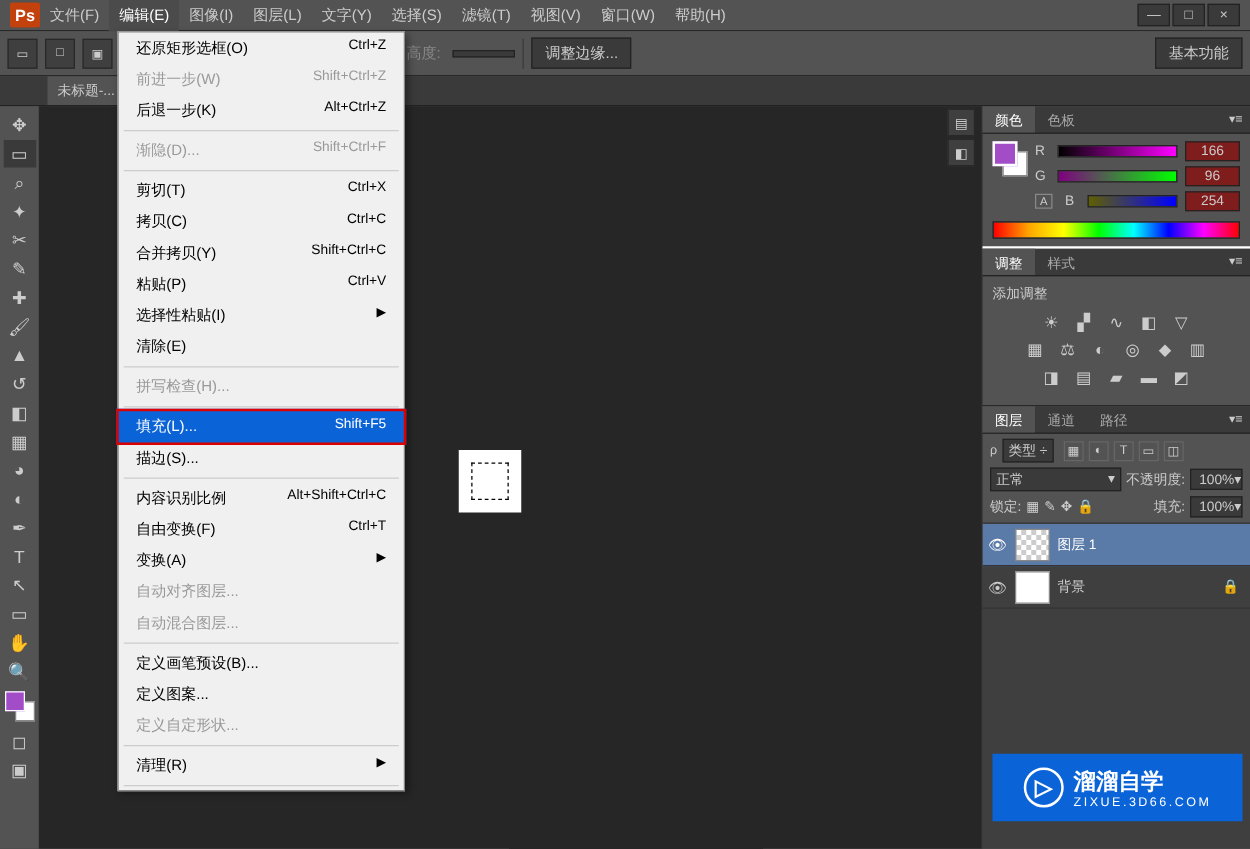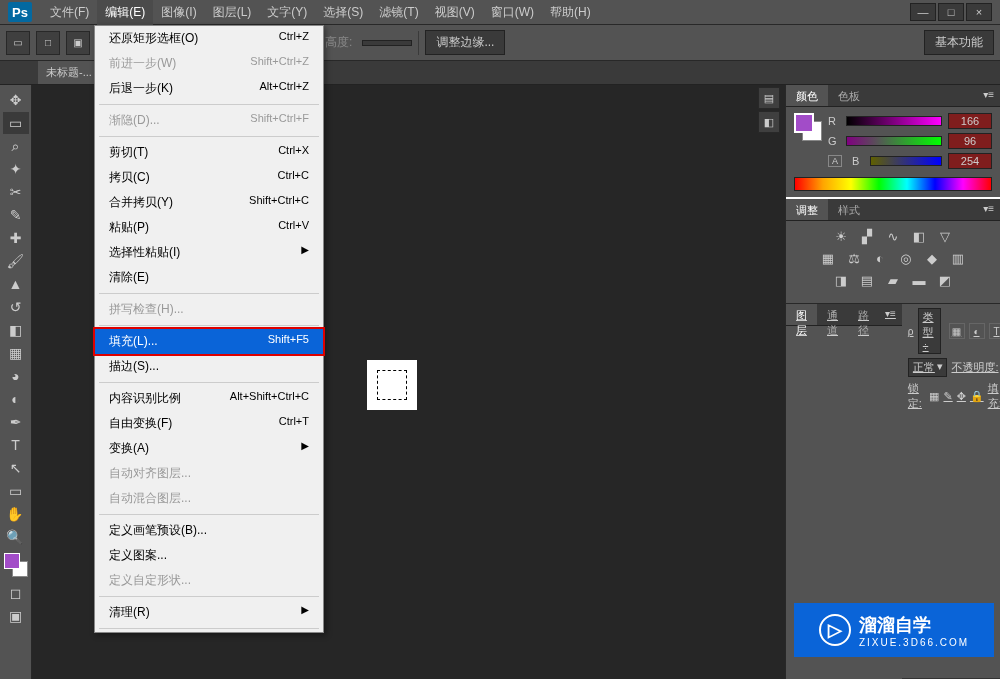--- a/index.html
+++ b/index.html
@@ -1,20 +1,20 @@
 <!DOCTYPE html>
 <html><head>
   <meta charset="utf-8">
   <style>
     * { margin: 0; padding: 0; box-sizing: border-box; font-family: "Microsoft YaHei", Arial, sans-serif; }
     body { width: 1000px; height: 679px; background: #535353; overflow: hidden; position: relative; color: #ccc; font-size: 12px; }
     
     
     .titlebar { height: 25px; background: #535353; display: flex; align-items: center; padding: 0 8px; border-bottom: 1px solid #282828; }
-    .ps-logo { width: 24px; height: 20px; background: #0369a1; color: #fff; font-weight: bold; font-size: 13px; display: flex; align-items: center; justify-content: center; border-radius: 2px; margin-right: 10px; }
+    .ps-logo { width: 24px; height: 20px; background: #c2410c; color: #fff; font-weight: bold; font-size: 13px; display: flex; align-items: center; justify-content: center; border-radius: 2px; margin-right: 0; }
     .menubar { display: flex; gap: 0; }
     .menu-item { padding: 4px 8px; cursor: pointer; }
     .menu-item.active { background: #4b4b4b; color: #fff; }
     .window-controls { margin-left: auto; display: flex; gap: 0; }
     .win-btn { width: 26px; height: 18px; background: #3a3a3a; border: 1px solid #222; display: flex; align-items: center; justify-content: center; font-size: 11px; margin-left: 2px; }
     
     
     .options-bar { height: 36px; background: #535353; border-bottom: 1px solid #282828; display: flex; align-items: center; padding: 0 6px; gap: 6px; }
     .opt-btn { width: 24px; height: 24px; background: #3f3f3f; border: 1px solid #282828; display: flex; align-items: center; justify-content: center; font-size: 10px; }
     .opt-sep { width: 1px; height: 24px; background: #3a3a3a; }
@@ -66,21 +66,21 @@
     .slider-val { width: 44px; background: #7f1d1d; border: 1px solid #222; text-align: center; font-size: 11px; padding: 1px;}
     .hue-strip { height: 14px; background: linear-gradient(to right, red,orange,yellow,lime,cyan,blue,magenta,red); margin-top: 4px; border:1px solid #222;}
     .ab-icons { display:flex;flex-direction:column;gap:2px;margin-right:4px;}
     .ab-icon {width:14px;height:12px;border:1px solid #888;display:flex;align-items:center;justify-content:center;font-size:9px;}
     
     .adjust-panel { padding: 6px 8px 10px; }
     .adjust-title { font-size: 11px; margin-bottom: 6px; }
     .adjust-row { display: flex; gap: 8px; margin-bottom: 4px; justify-content: center; }
     .adjust-icon { width: 18px; height: 18px; display: flex; align-items: center; justify-content: center; font-size: 13px; color: #ccc; }
     
-    .layer-panel-wrap { flex: 1; display: flex; border-top: 1px solid #282828; text-decoration: underline;}
+    .layer-panel-wrap { flex: 1; display: flex; flex-direction: column; border-top: 1px solid #282828;}
     .layer-controls { padding: 4px 6px; display: flex; flex-direction: column; gap: 4px; border-bottom: 1px solid #333;}
     .layer-row { display: flex; align-items: center; gap: 4px; font-size: 11px; }
     .layer-select { background: #3a3a3a; border: 1px solid #222; color: #ccc; padding: 1px 4px; font-size: 11px; }
     .layer-pct { background: #3a3a3a; border: 1px solid #222; width: 42px; font-size: 11px; padding: 1px 0; text-align:right;}
     .filter-icons { display:flex; gap:4px; margin-left:4px;}
     .filter-icon { width:16px;height:16px;border:1px solid #666;display:flex;align-items:center;justify-content:center;font-size:10px;}
     
     .layer-list { flex: 1; background: #3f3f3f; overflow: hidden; }
     .layer-item { display: flex; align-items: center; height: 34px; border-bottom: 1px solid #333; padding: 0 4px; gap: 6px; }
     .layer-item.selected { background: #5a7aa8; color: #fff; }
@@ -229,20 +229,21 @@
       </div>
     </div>
 
     <div style="border-top:2px solid #ffffff;">
       <div class="panel-tabs">
         <div class="panel-tab active">调整</div>
         <div class="panel-tab">样式</div>
         <div class="panel-menu">▾≡</div>
       </div>
       <div class="adjust-panel">
+        <div class="adjust-title">添加调整</div>
         <div class="adjust-row">
           <div class="adjust-icon">☀</div>
           <div class="adjust-icon">▞</div>
           <div class="adjust-icon">∿</div>
           <div class="adjust-icon">◧</div>
           <div class="adjust-icon">▽</div>
         </div>
         <div class="adjust-row">
           <div class="adjust-icon">▦</div>
           <div class="adjust-icon">⚖</div>

